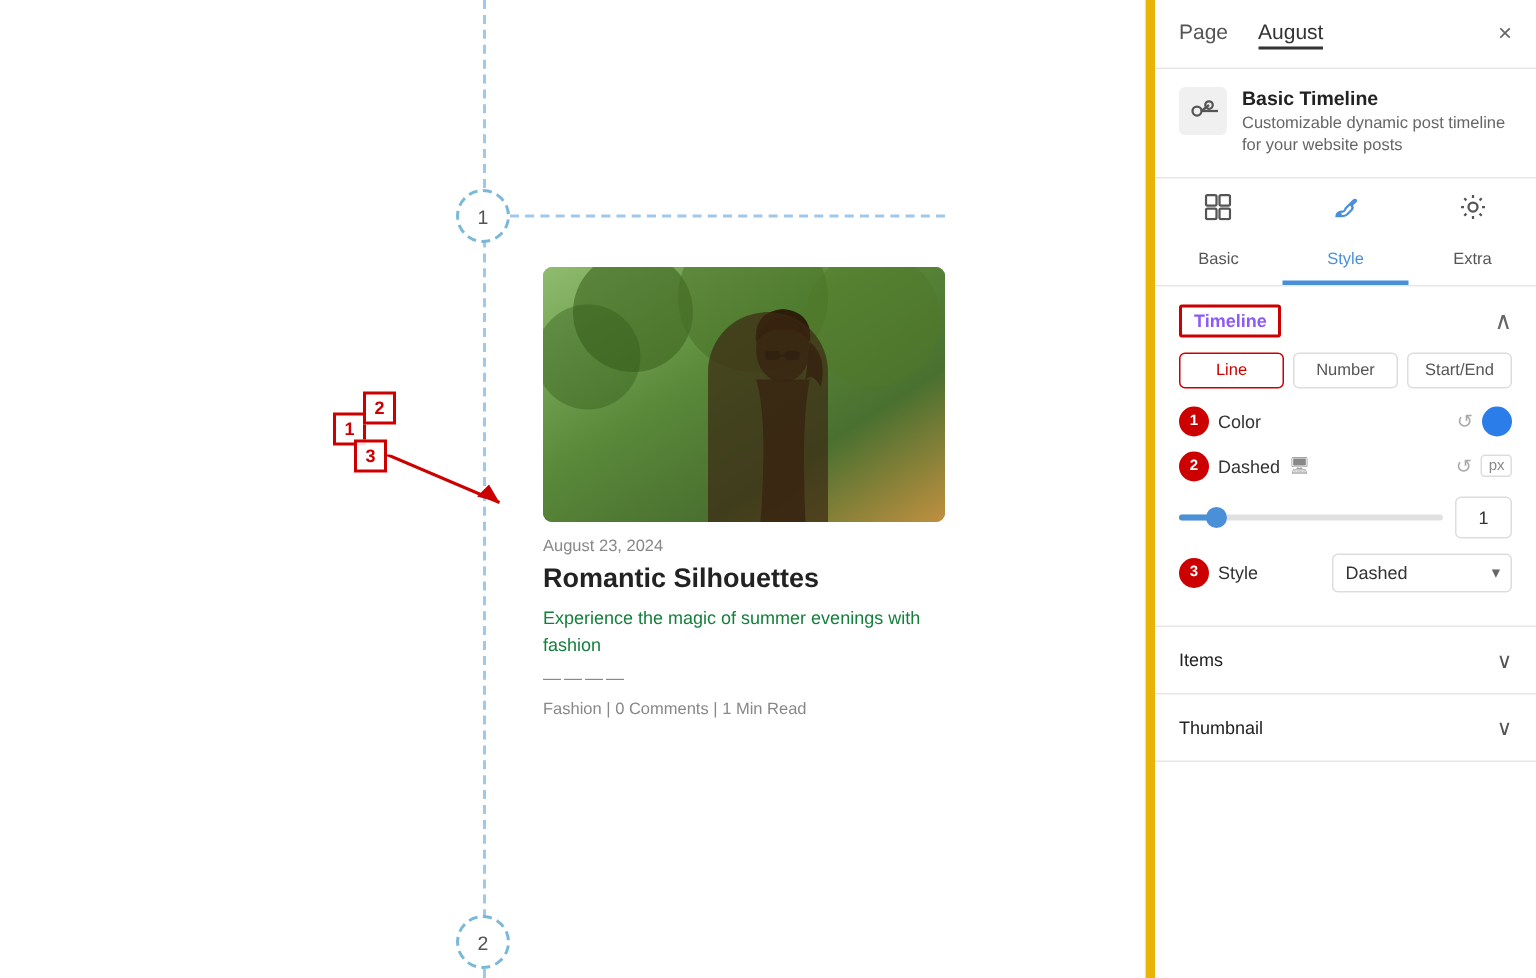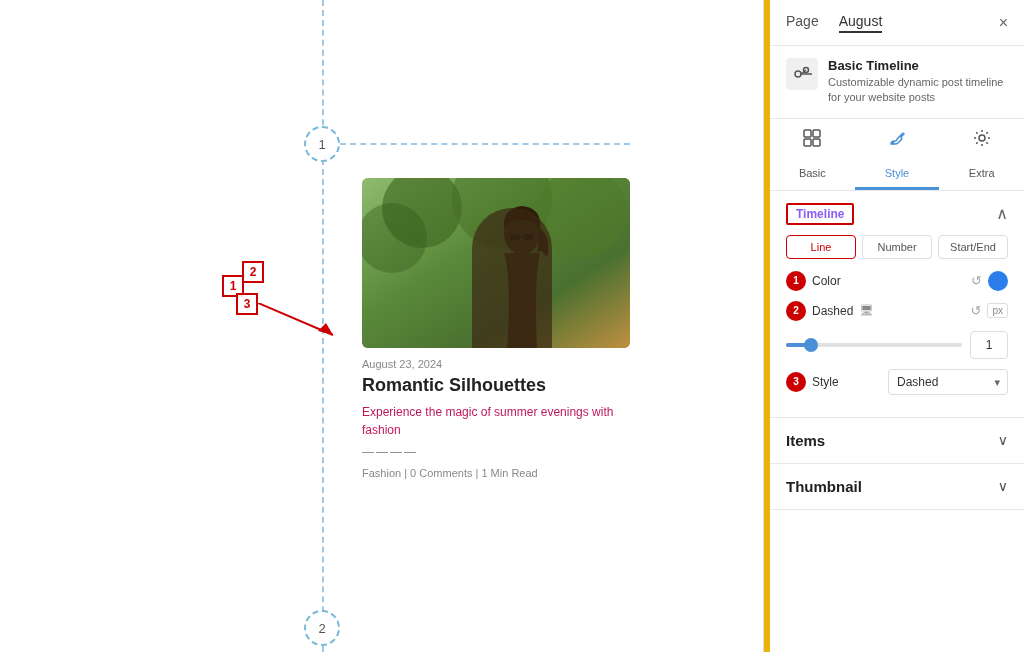--- a/index.html
+++ b/index.html
@@ -123,21 +123,21 @@
     .post-title {
       font-size: 18px;
       font-weight: 700;
       color: #222;
       margin-top: 4px;
       line-height: 1.3;
     }
 
     .post-excerpt {
       font-size: 12px;
-      color: #be185d;
+      color: #15803d;
       margin-top: 6px;
       line-height: 1.5;
     }
 
     .post-divider {
       color: #888;
       font-size: 12px;
       margin-top: 6px;
       letter-spacing: 2px;
     }
@@ -496,22 +496,22 @@
     .collapsible-row {
       display: flex;
       align-items: center;
       justify-content: space-between;
       padding: 14px 16px;
       border-bottom: 1px solid #e8e8e8;
       cursor: pointer;
     }
 
     .collapsible-title {
-      font-size: 15px;
-      font-weight: 700;
+      font-size: 12px;
+      font-weight: 400;
       color: #222;
     }
 
     .chevron-icon {
       font-size: 14px;
       color: #555;
     }
 
     
     .v-divider {

